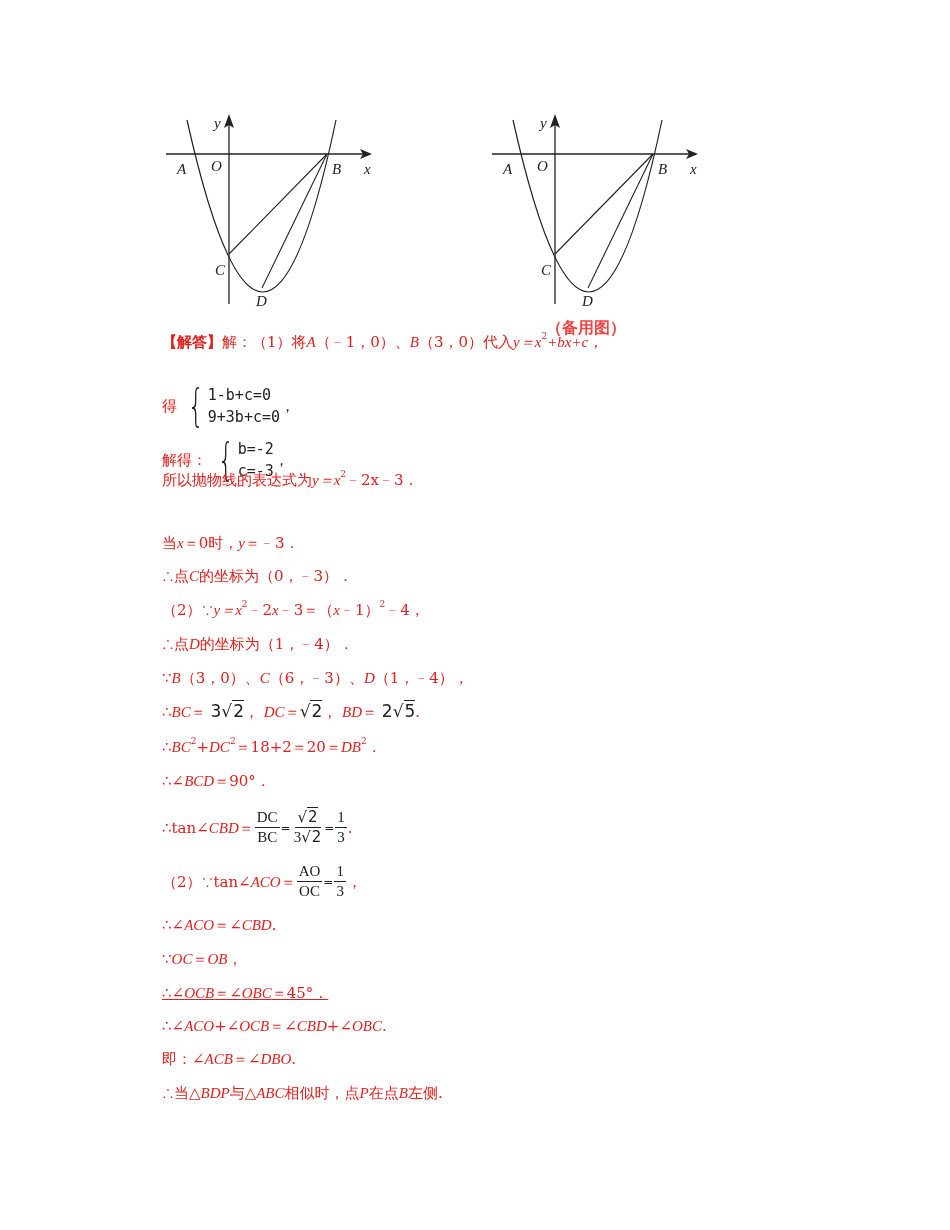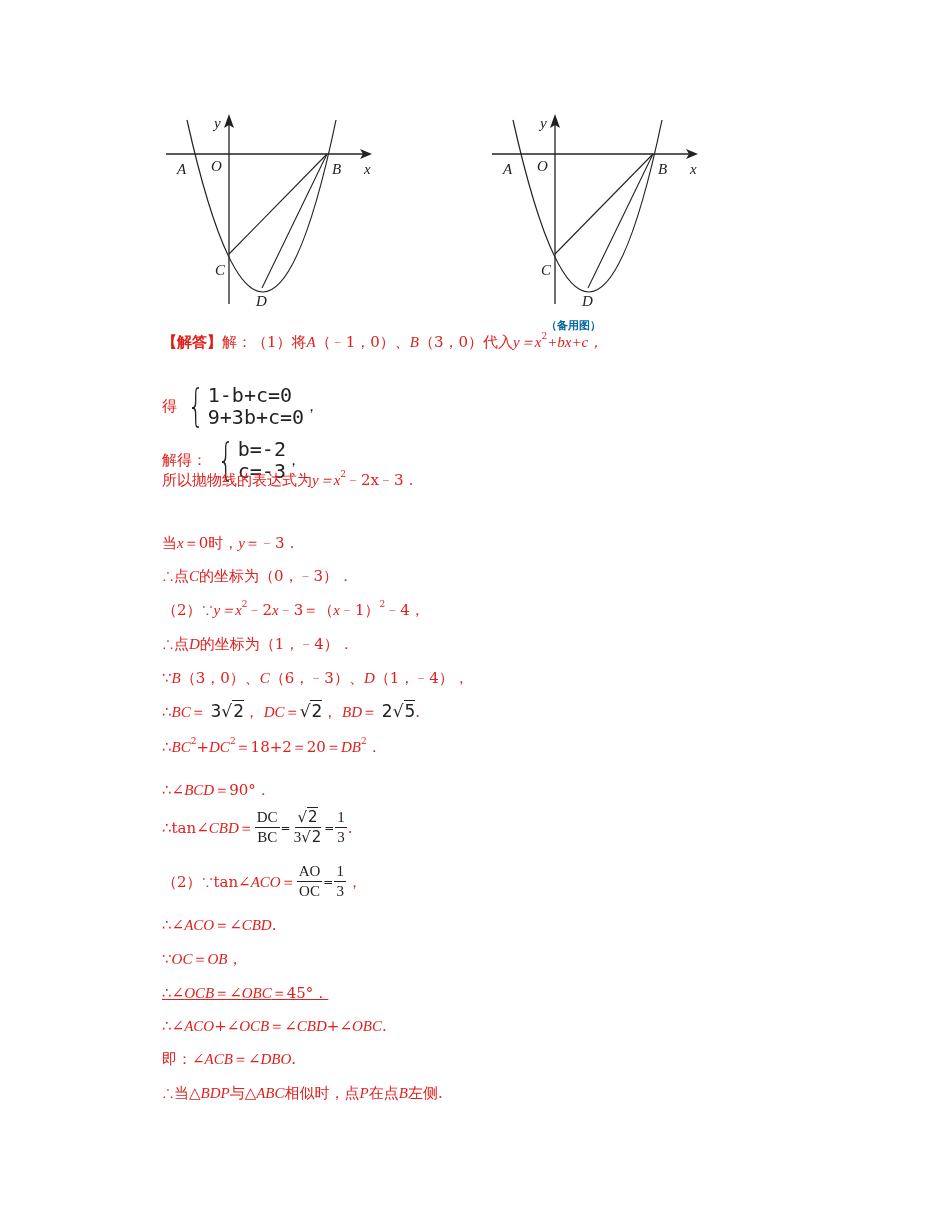--- a/index.html
+++ b/index.html
@@ -1,28 +1,28 @@
 <!DOCTYPE html>
 <html><head>
 <meta charset="utf-8">
 <style>
   html, body { margin: 0; padding: 0; background: #ffffff; }
   body { width: 950px; height: 1230px; position: relative; overflow: hidden;
          font-family: "DejaVu Serif", "Liberation Serif", serif; color: #e0201e; }
   .fig { position: absolute; top: 108px; }
   .fig svg { display: block; }
-  .fig-caption { position: absolute; font-family: "DejaVu Sans", sans-serif; font-size: 11px; color: #0369a1; font-weight: bold; }
+  .fig-caption { position: absolute; font-family: "DejaVu Sans", sans-serif; font-size: 16px; color: #ef4444; font-weight: bold; }
   .lbl { font-family: "Liberation Serif", "DejaVu Serif", serif; font-style: italic; font-size: 15px; fill: #222; }
   .line { position: absolute; left: 162px; font-size: 15px; line-height: 20px; white-space: nowrap; color: #e0201e; }
   .it { font-style: italic; font-family: "Liberation Serif", serif; }
   .bold { font-weight: bold; }
   sup { font-size: 9px; vertical-align: 8px; line-height: 0; }
   .sys { display: inline-flex; align-items: center; vertical-align: middle; }
   .brace { font-size: 44px; line-height: 44px; color: #222; font-family: "DejaVu Sans", sans-serif; transform: scaleX(0.6); margin-right: -2px; font-weight: 200; }
-  .sys-rows { display: flex; flex-direction: column; color: #222; font-family: "DejaVu Sans Mono", "Liberation Mono", monospace; font-size: 20px; line-height: 22px; }
+  .sys-rows { display: flex; flex-direction: column; color: #222; font-family: "DejaVu Sans Mono", "Liberation Mono", monospace; font-size: 15px; line-height: 22px; }
   .frac { display: inline-flex; flex-direction: column; align-items: center; vertical-align: middle; color: #222; font-family: "Liberation Serif", serif; font-size: 15px; line-height: 19px; margin: 0 1px; }
   .frac .num { border-bottom: 1px solid #222; padding: 0 2px; }
   .frac .den { padding: 0 2px; }
   .sqrt { font-family: "DejaVu Sans", sans-serif; }
   .sqrt .rad { border-top: 1px solid #222; padding-left: 1px; }
   .eq-small { color: #222; font-size: 12px; vertical-align: middle; font-family: "DejaVu Sans", sans-serif; }
   .black { color: #222; font-family: "DejaVu Sans", sans-serif; font-size: 17px; }
 </style>
 </head>
 <body>
@@ -125,21 +125,21 @@
   <span class="black"><span>3</span><span class="sqrt">√<span class="rad">2</span></span></span><span>，</span>
   <span class="it">DC</span><span>＝</span><span class="black"><span class="sqrt">√<span class="rad">2</span></span></span><span>，</span>
   <span class="it">BD</span><span>＝</span>
   <span class="black"><span>2</span><span class="sqrt">√<span class="rad">5</span></span></span><span>.</span>
 </div>
 
 <div class="line" style="top:737px;">
   <span>∴</span><span class="it">BC</span><sup>2</sup><span>+</span><span class="it">DC</span><sup>2</sup><span>＝18+2＝20＝</span><span class="it">DB</span><sup>2</sup><span>．</span>
 </div>
 
-<div class="line" style="top:771px;margin-top:9px;">
+<div class="line" style="top:771px;">
   <span>∴∠</span><span class="it">BCD</span><span>＝90°．</span>
 </div>
 
 <div class="line" style="top:808px;">
   <span style="vertical-align:middle;">∴tan∠</span><span class="it" style="vertical-align:middle;">CBD</span><span style="vertical-align:middle;">＝</span><span class="frac">
       <span class="num">DC</span>
       <span class="den">BC</span>
     </span><span class="eq-small">=</span><span class="frac">
       <span class="num"><span class="sqrt">√<span class="rad">2</span></span></span>
       <span class="den"><span>3</span><span class="sqrt">√<span class="rad">2</span></span></span>

